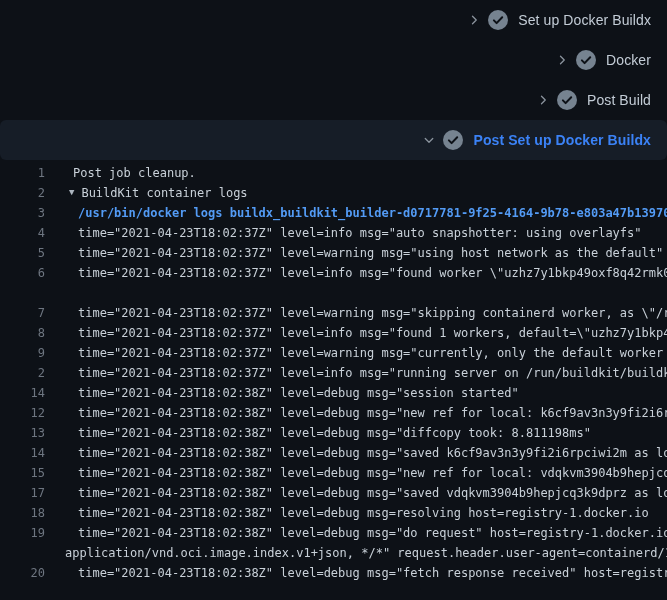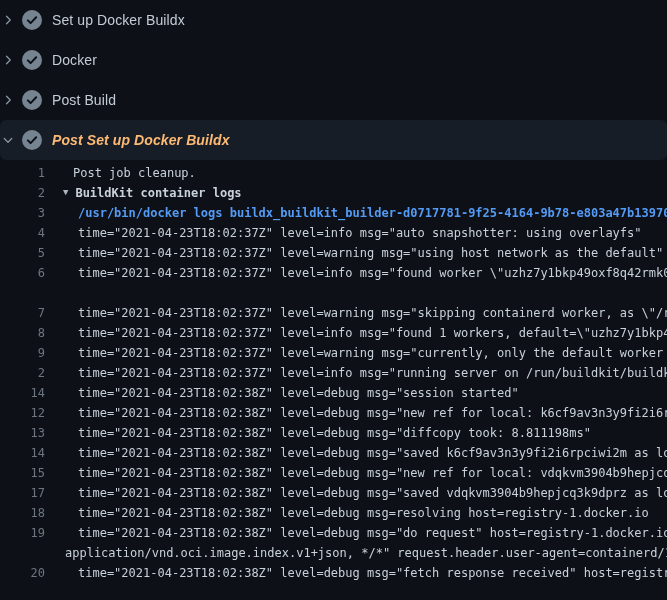--- a/index.html
+++ b/index.html
@@ -5,48 +5,48 @@
   html, body { margin:0; padding:0; }
   body {
     width:667px; height:600px; overflow:hidden;
     background:#0d1117;
     font-family:"Liberation Sans", sans-serif;
   }
   
   .steps { }
   .step {
     display:flex; align-items:center;
-    height:40px; padding:0 16px 0 0;
-    cursor:pointer; box-sizing:border-box;
+    height:40px; padding:0 16px 0 12px;
+    cursor:pointer; box-sizing:border-box;justify-content:flex-end;
   }
   .step .chev {
     width:16px; flex:0 0 16px; display:flex; justify-content:center; align-items:center;
     color:#8b949e; margin-right:6px;
   }
   .step .check { display:flex; align-items:center; margin-right:10px; }
   .step .label {
     font-size:14px; font-weight:500; color:#c3ccd6; letter-spacing:.1px;
   }
   .step.expanded { background:#161d27; border-radius:6px; }
-  .step.expanded .label { color:#fdba74; font-weight:600;font-style:italic; }
+  .step.expanded .label { color:#3b82f6; font-weight:600; }
   
   .log {
     padding-top:3px;
     font-family:"DejaVu Sans Mono", monospace;
     font-size:12px; line-height:20px;
     color:#c9d1d9;
   }
   .row { display:flex; height:20px; overflow:hidden; white-space:pre; }
   .row .ln {
     flex:0 0 45px; text-align:right;
     color:#6e7681; cursor:pointer; user-select:none;
   }
   .row .txt { flex:0 0 auto; }
   .row.plain .txt   { margin-left:28px; }
-  .row.group .txt   { margin-left:18px; cursor:pointer;font-weight:bold; }
+  .row.group .txt   { margin-left:24px; cursor:pointer; }
   .row.nested .txt  { margin-left:33px; }
   .row.command .txt { margin-left:33px; color:#539bf5; font-weight:bold; }
   .row.wrap .txt    { margin-left:20px; }
   .marker {
     display:inline-block; font-size:9px; color:#adb6c0;
     margin-right:7px; transform:translateY(-2px);
   }
 </style>
 </head>
 <body>

